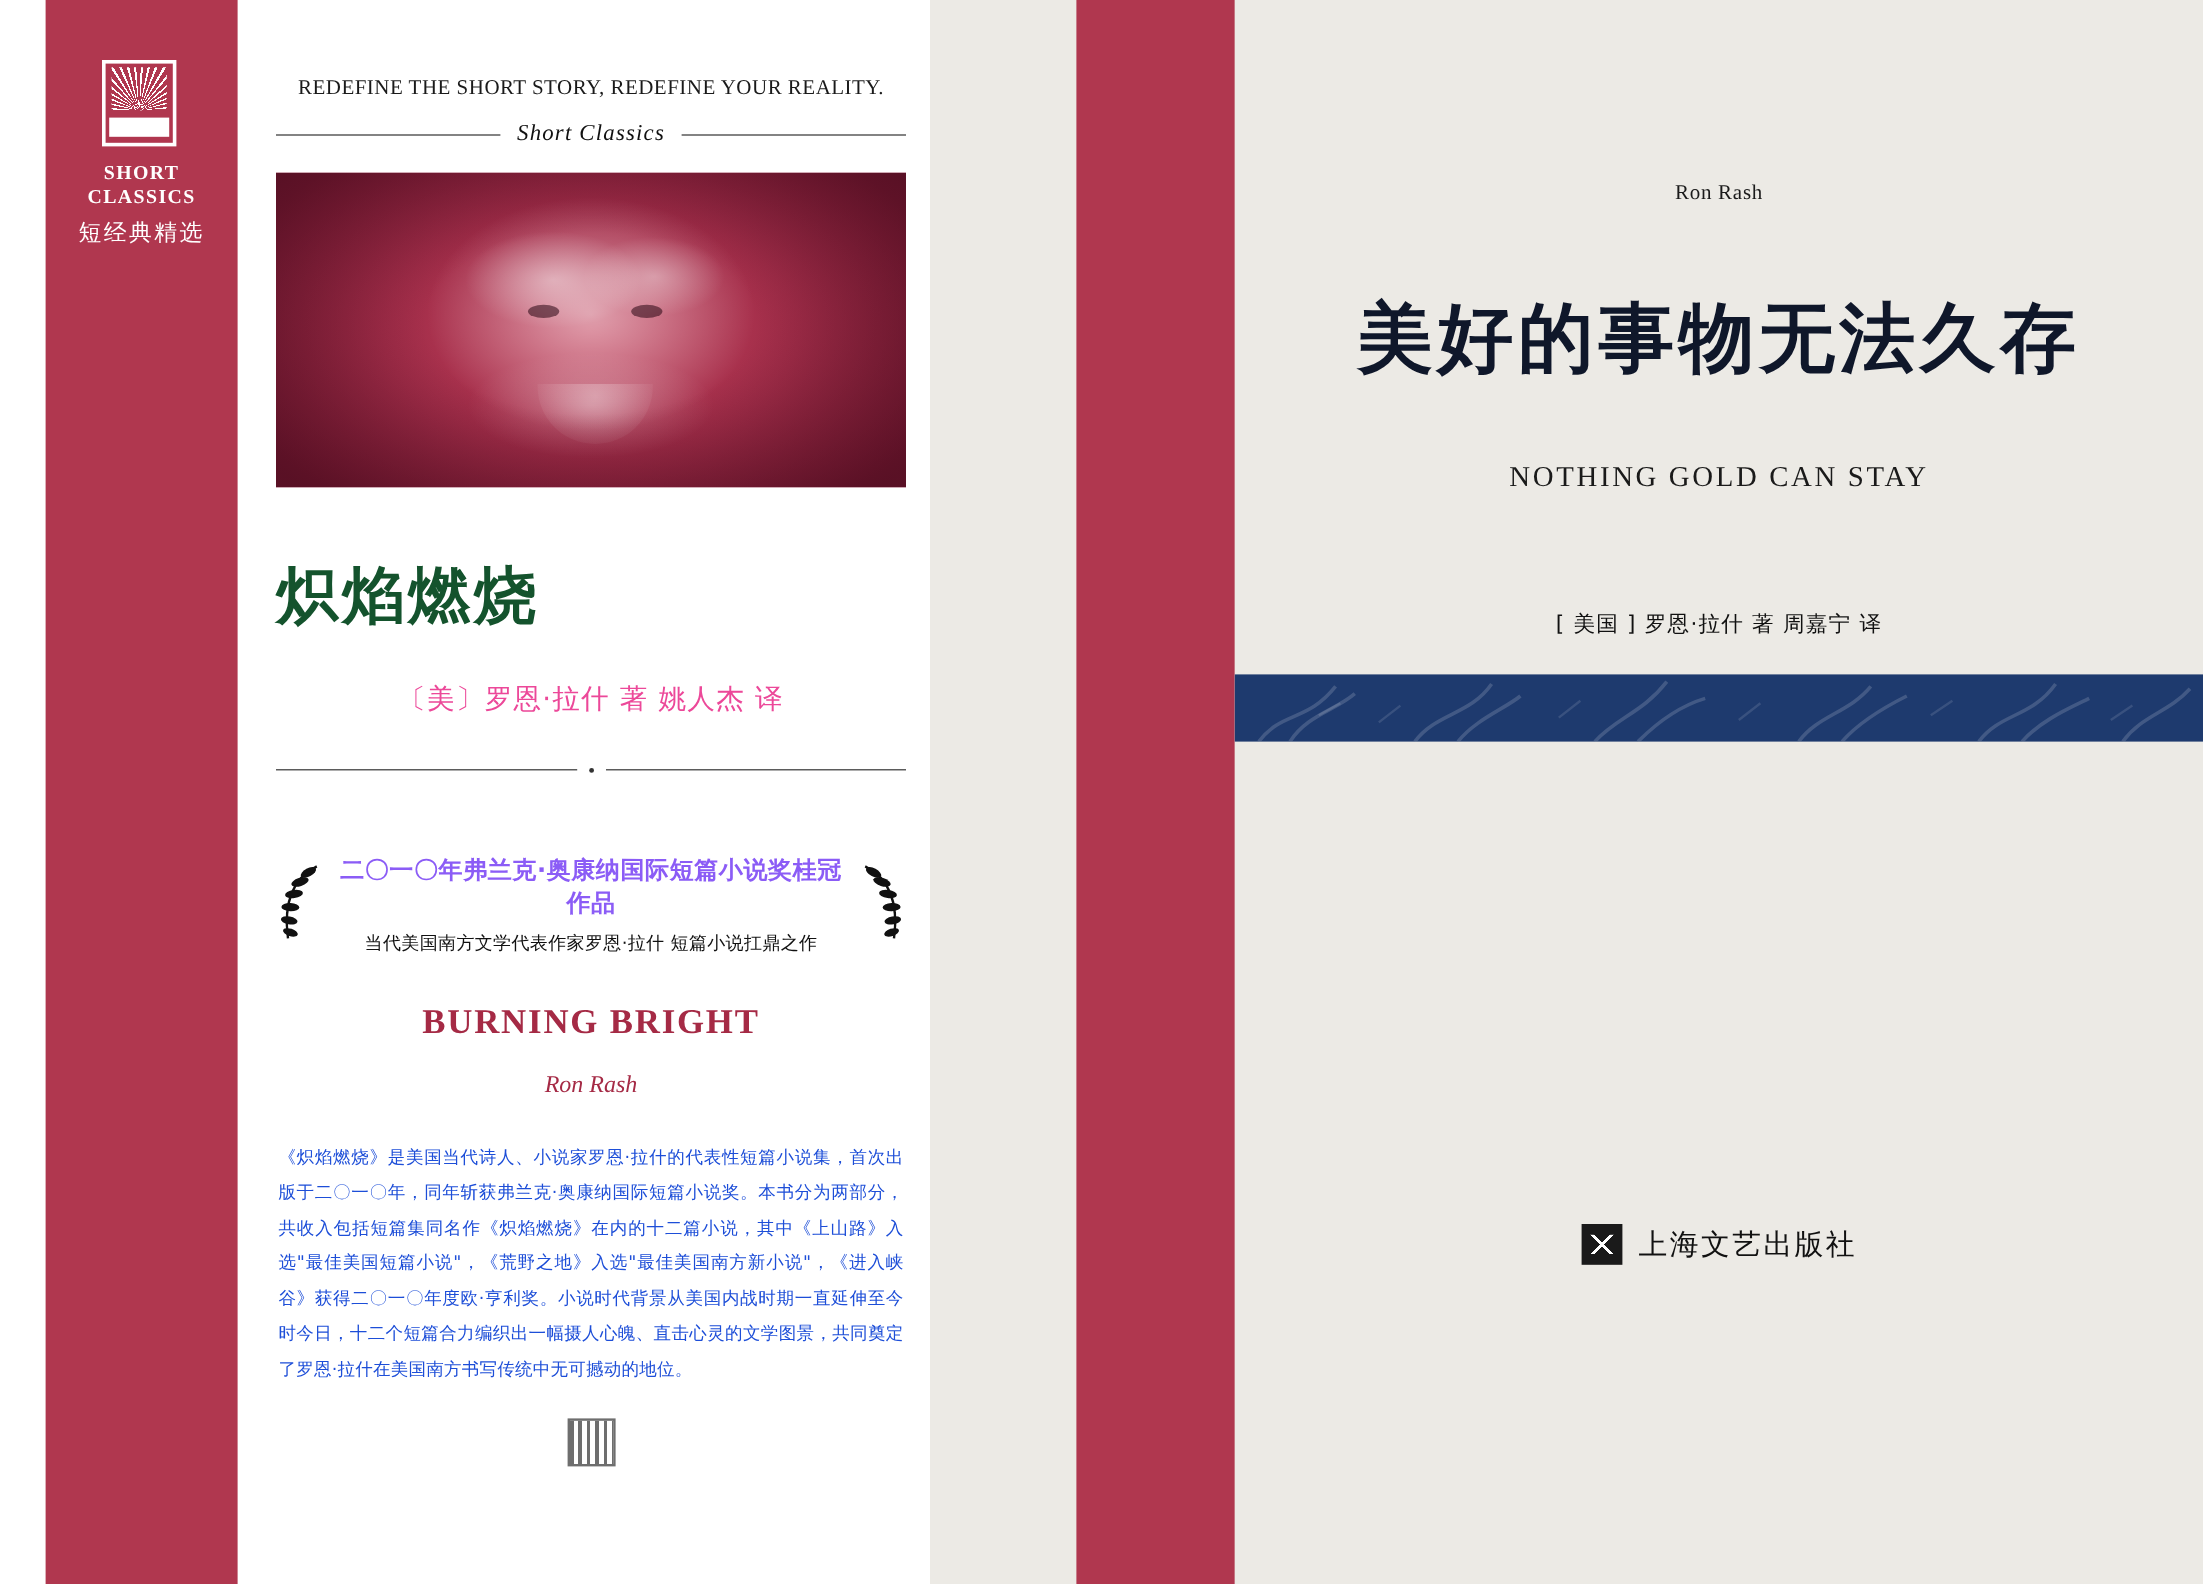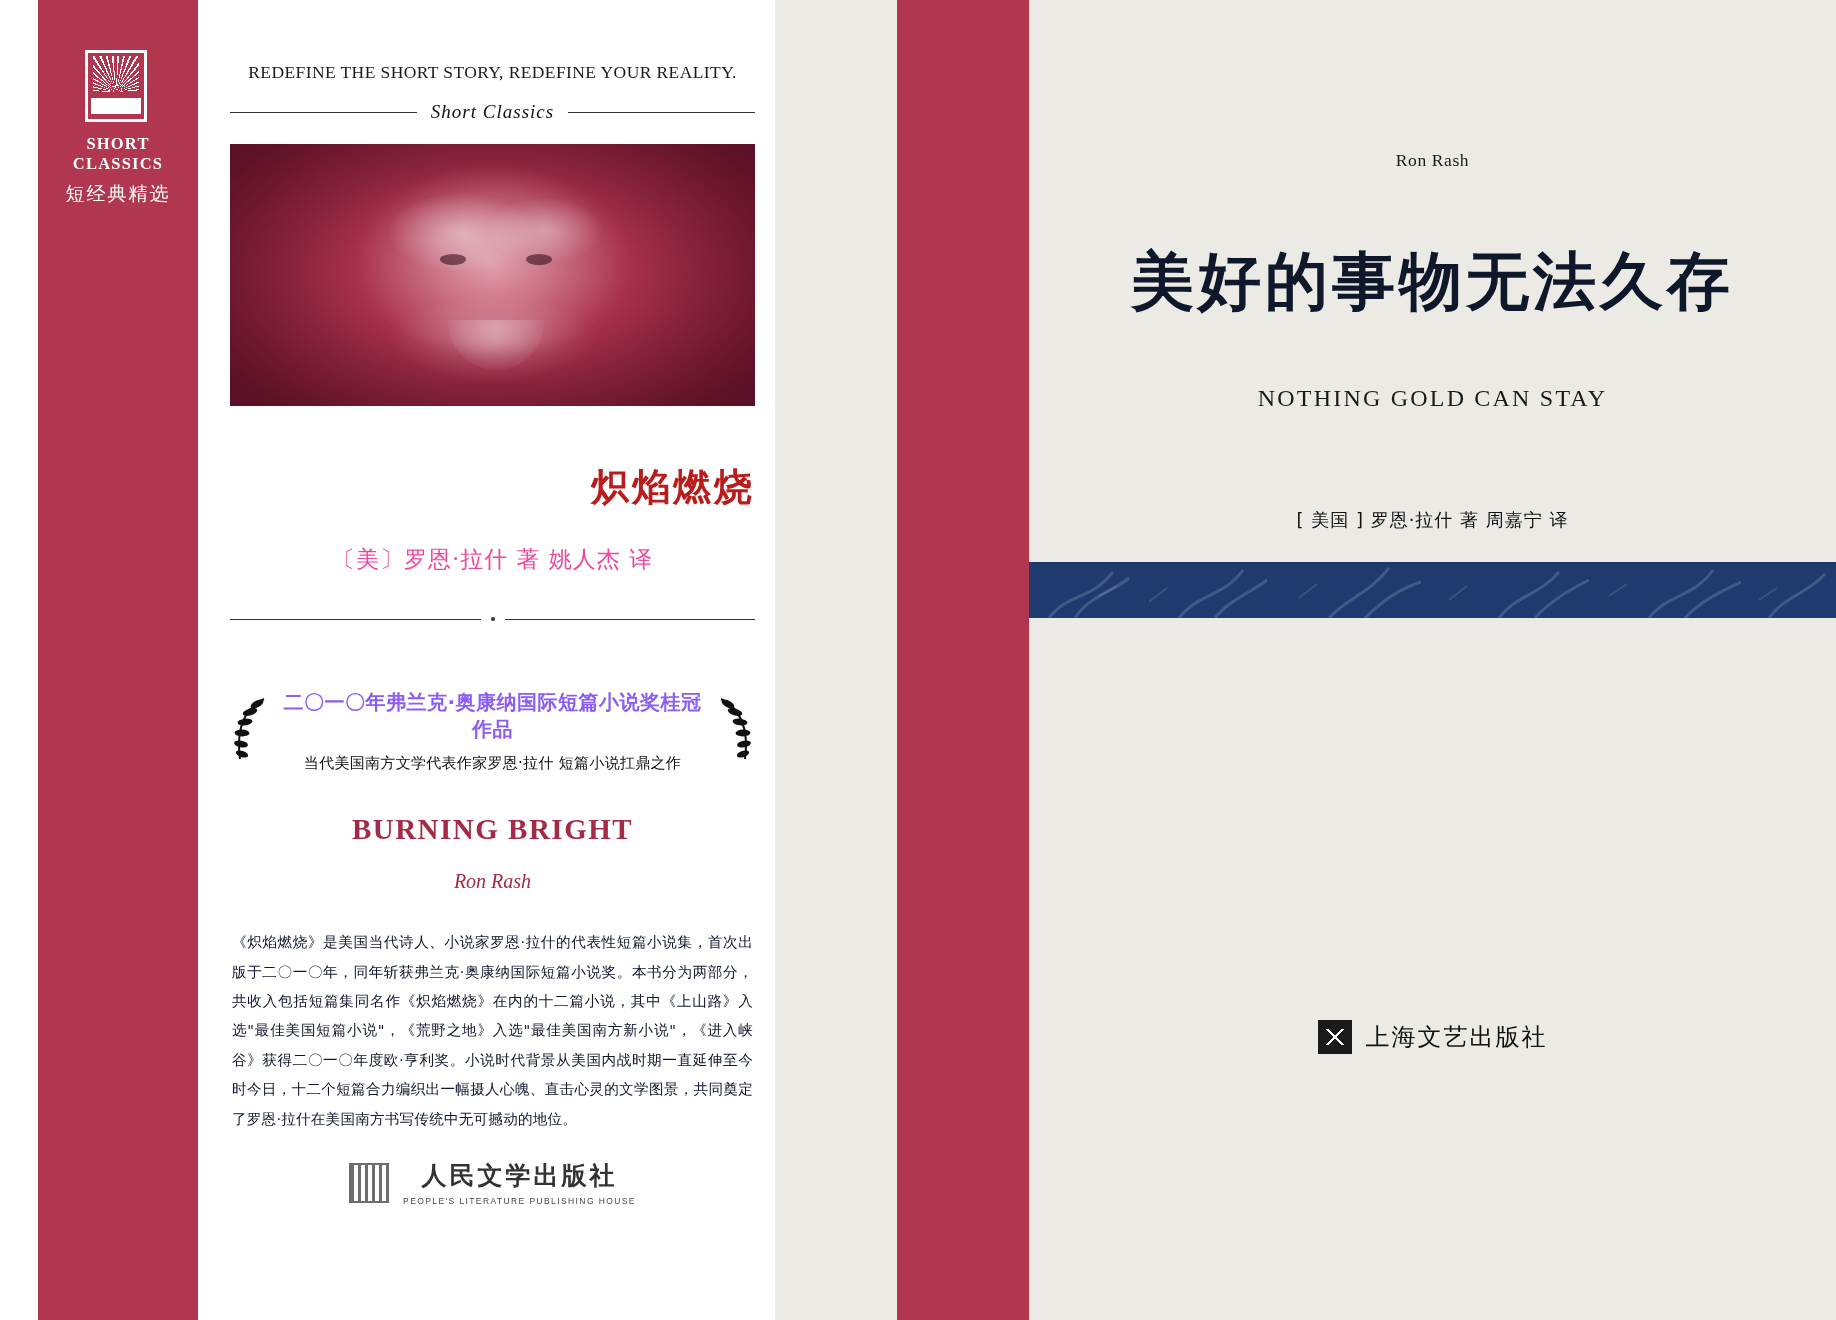--- a/index.html
+++ b/index.html
@@ -155,26 +155,26 @@
   .portrait .eyes i.l { left: 210px; }
   .portrait .eyes i.r { left: 296px; }
   .portrait .beard {
     position: absolute;
     left: 218px; top: 176px;
     width: 96px; height: 50px;
     border-radius: 0 0 48px 48px;
     background: radial-gradient(ellipse at 50% 20%, rgba(255,255,255,0.30), rgba(255,255,255,0.05) 70%);
   }
   .book-title {
-    text-align: right;
+    text-align: left;
     font-family: "DejaVu Sans", sans-serif;
     font-weight: bold;
-    font-size: 38px;
+    font-size: 52px;
     letter-spacing: 3px;
-    color: #b91c1c;
+    color: #14532d;
     margin-top: 56px;
   }
   .byline {
     text-align: center;
     font-family: "DejaVu Sans", sans-serif;
     font-size: 23px;
     letter-spacing: 1px;
     color: #ec4899;
     margin-top: 31px;
   }
@@ -235,21 +235,21 @@
     font-size: 20px;
     color: #a52a45;
     margin-top: 19px;
   }
   .blurb {
     margin: 34px 0 0 0;
     padding: 0 2px;
     font-family: "DejaVu Sans", sans-serif;
     font-size: 14.6px;
     line-height: 2.02;
-    color: #0f172a;
+    color: #1d4ed8;
     text-align: justify;
     letter-spacing: 0.2px;
   }
   .publisher {
     margin-top: 26px;
     display: flex;
     align-items: center;
     justify-content: center;
     gap: 14px;
   }
@@ -442,24 +442,20 @@
         </svg>
       </div>
 
       <h2 class="en-title">BURNING BRIGHT</h2>
       <div class="en-author">Ron Rash</div>
 
       <p class="blurb">《炽焰燃烧》是美国当代诗人、小说家罗恩·拉什的代表性短篇小说集，首次出版于二〇一〇年，同年斩获弗兰克·奥康纳国际短篇小说奖。本书分为两部分，共收入包括短篇集同名作《炽焰燃烧》在内的十二篇小说，其中《上山路》入选"最佳美国短篇小说"，《荒野之地》入选"最佳美国南方新小说"，《进入峡谷》获得二〇一〇年度欧·亨利奖。小说时代背景从美国内战时期一直延伸至今时今日，十二个短篇合力编织出一幅摄人心魄、直击心灵的文学图景，共同奠定了罗恩·拉什在美国南方书写传统中无可撼动的地位。</p>
 
       <div class="publisher">
         <div class="seal"></div>
-        <div class="pub-stack">
-          <div class="pub-cn">人民文学出版社</div>
-          <div class="pub-en">PEOPLE'S LITERATURE PUBLISHING HOUSE</div>
-        </div>
       </div>
     </div>
   </section>
 
   <section class="right-cover">
     <div class="spine-right"></div>
     <div class="right-panel">
       <div class="r-author">Ron Rash</div>
       <h1 class="r-title">美好的事物无法久存</h1>
       <div class="r-en-title">NOTHING GOLD CAN STAY</div>

